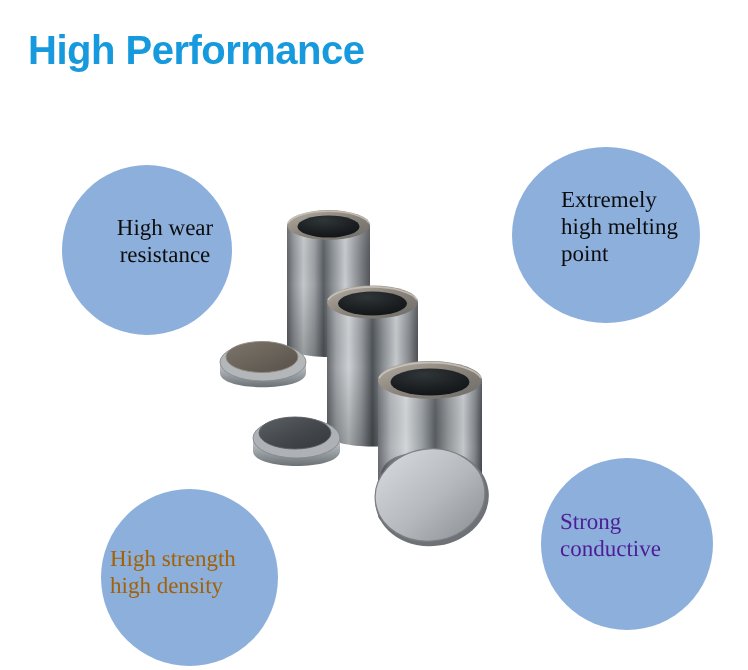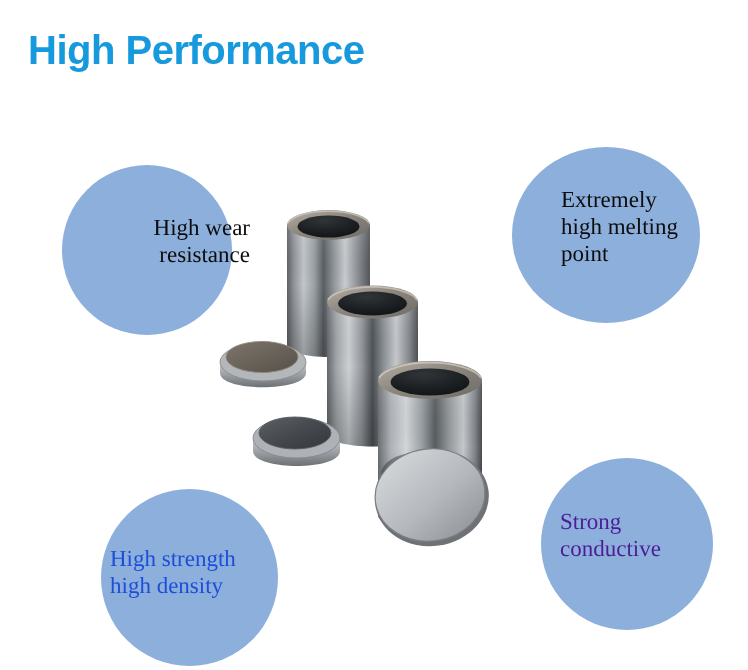--- a/index.html
+++ b/index.html
@@ -44,21 +44,21 @@
     font-family: "Liberation Serif", serif;
     font-size: 23px;
     font-weight: normal;
     color: #0c0c0c;
     line-height: 1.18;
     white-space: pre-line;
     text-rendering: geometricPrecision;
   }
 
   #bubble-wear        { left: 62px;  top: 165px; width: 170px; height: 170px; }
-  #label-wear         { left: 80px;  top: 214px; width: 170px; text-align: right; }
+  #label-wear         { left: 80px;  top: 214px; width: 170px; text-align: center; }
 
   #bubble-melting     { left: 512px; top: 147px; width: 188px; height: 176px; }
   #label-melting      { left: 561px; top: 186px; width: 200px; text-align: left; }
 
   #bubble-strength    { left: 101px; top: 489px; width: 177px; height: 177px; }
   #label-strength     { left: 110px; top: 545px; width: 200px; text-align: left; }
 
   #bubble-conductive  { left: 541px; top: 458px; width: 172px; height: 172px; }
   #label-conductive   { left: 560px; top: 508px; width: 180px; text-align: left; }
 
@@ -223,20 +223,20 @@
   <div class="bubble" id="bubble-wear" style="background: rgb(140, 175, 220);"></div>
   <div class="bubble-label" id="label-wear" style="color: rgb(12, 12, 12);">High wear
 resistance</div>
 
   <div class="bubble" id="bubble-melting" style="background: rgb(140, 175, 220);"></div>
   <div class="bubble-label" id="label-melting" style="color: rgb(12, 12, 12);">Extremely
 high melting
 point</div>
 
   <div class="bubble" id="bubble-strength" style="background: rgb(140, 175, 220);"></div>
-  <div class="bubble-label" id="label-strength" style="color: #1d4ed8;">High strength
+  <div class="bubble-label" id="label-strength" style="color: #a16207;">High strength
 high density</div>
 
   <div class="bubble" id="bubble-conductive" style="background: rgb(140, 175, 220);"></div>
   <div class="bubble-label" id="label-conductive" style="color: #4c1d95;">Strong
 conductive</div>
 
 </div>
 
 </body></html>

